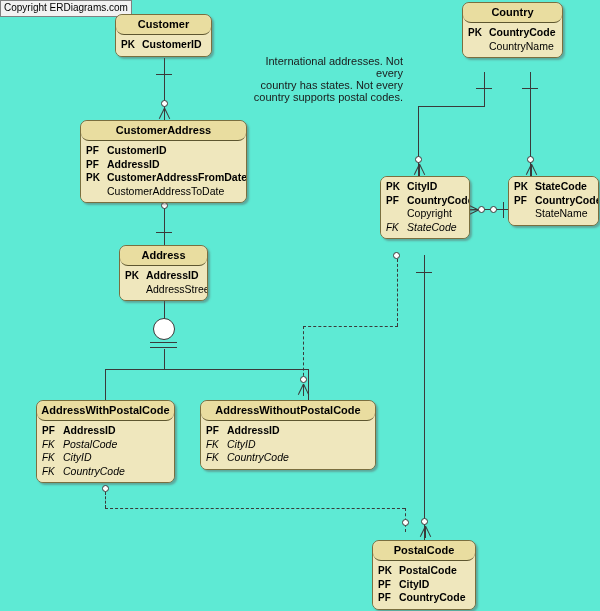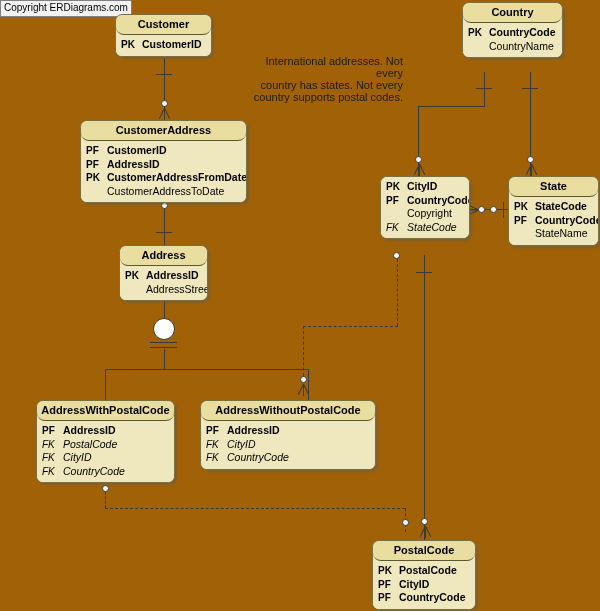--- a/index.html
+++ b/index.html
@@ -4,21 +4,21 @@
 <style>
   html, body {
     margin: 0;
     padding: 0;
     background: #ffffff;
   }
   #canvas {
     position: relative;
     width: 600px;
     height: 611px;
-    background: #a16207;
+    background: #5eead4;
     font-family: "Liberation Sans", sans-serif;
     overflow: hidden;
   }
 
   
   .copyright {
     position: absolute;
     left: 0px;
     top: 0px;
     padding: 1px 3px 2px 3px;
@@ -384,21 +384,20 @@
         <span class="nm">Copyright</span>
       </div>
       <div class="attr fk">
         <span class="key">FK</span>
         <span class="nm">StateCode</span>
       </div>
     </div>
   </div>
 
   <div class="entity" style="left:508px; top:176px; width:91px;">
-    <div class="ent-header">State</div>
     <div class="ent-body">
       <div class="attr">
         <span class="key">PK</span>
         <span class="nm">StateCode</span>
       </div>
       <div class="attr">
         <span class="key">PF</span>
         <span class="nm">CountryCode</span>
       </div>
       <div class="attr plain">

